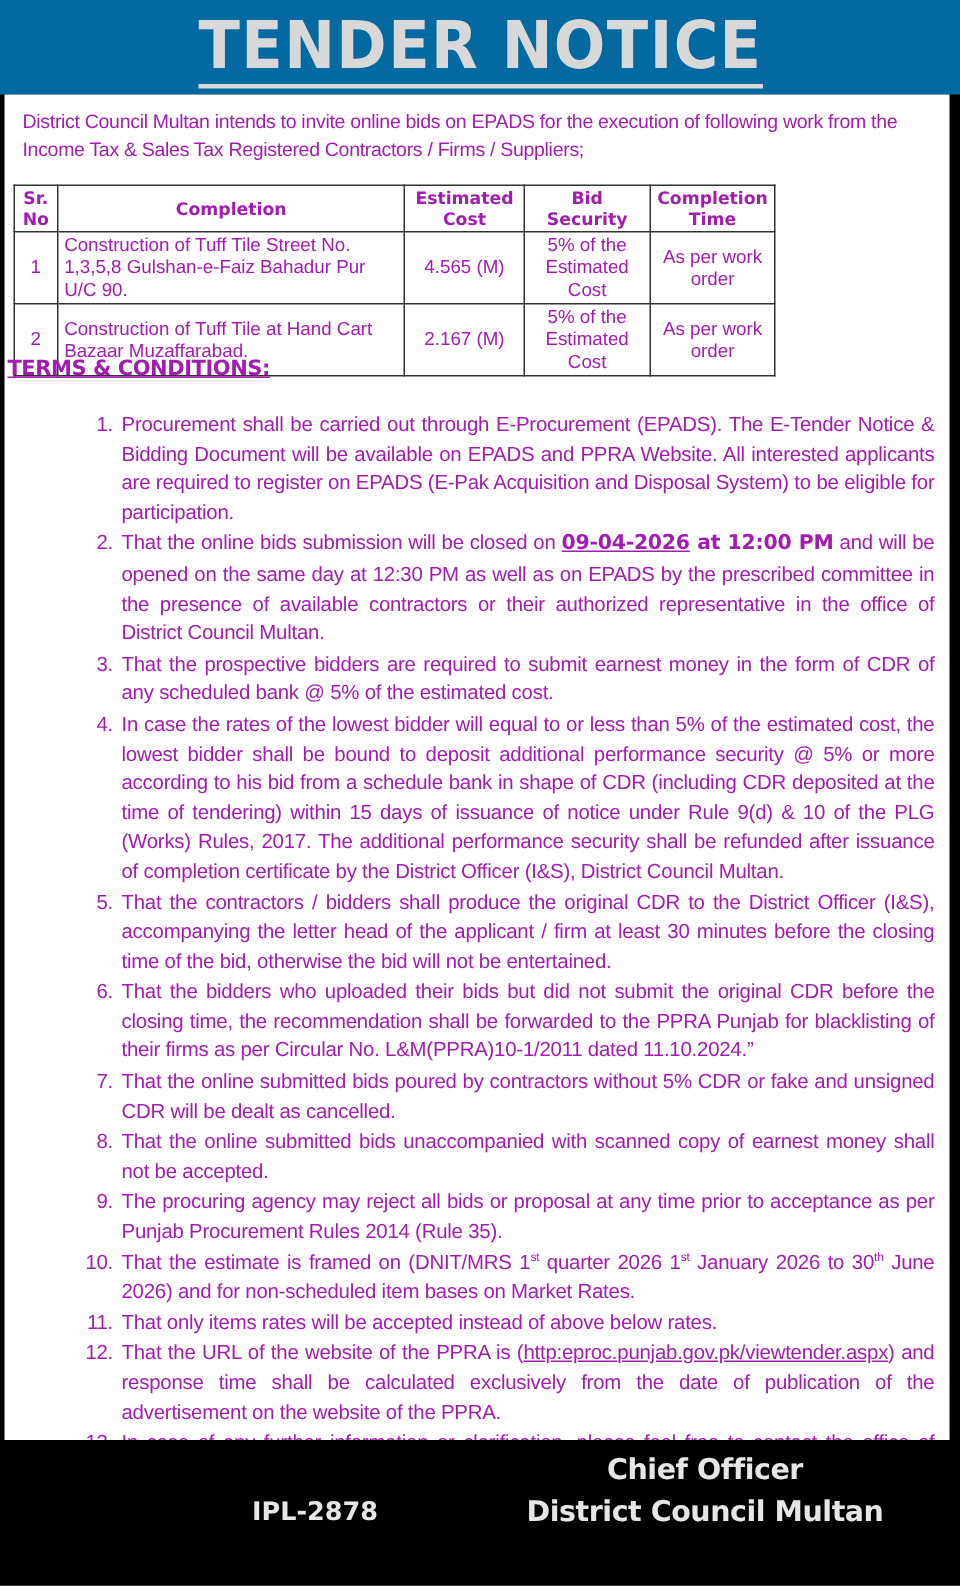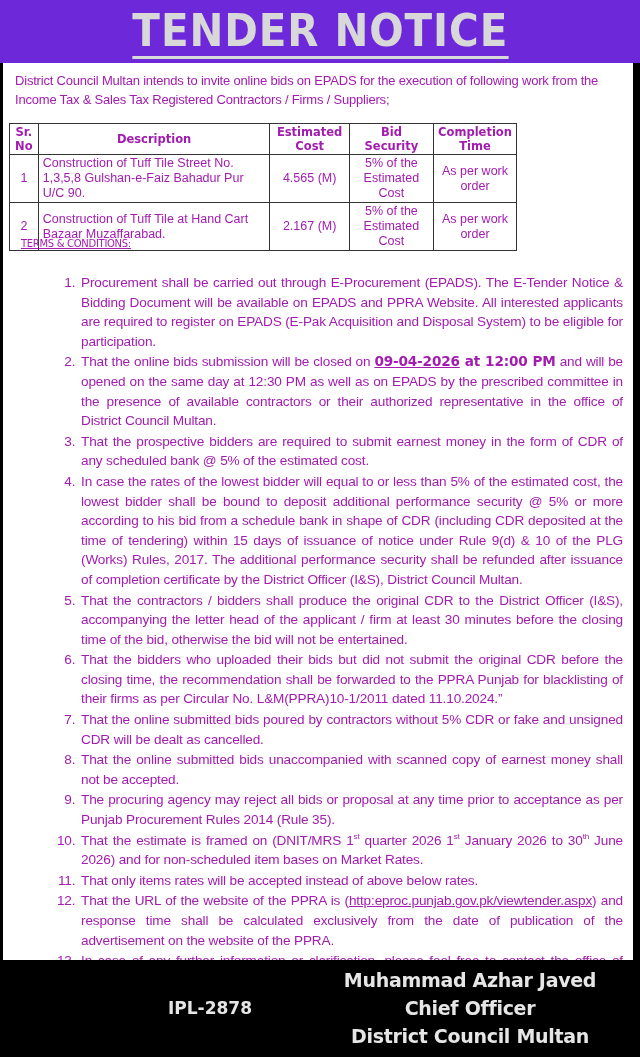--- a/index.html
+++ b/index.html
@@ -1,25 +1,25 @@
 <!DOCTYPE html>
 <html><head>
 <meta charset="utf-8">
 <style>
   html, body { margin: 0; padding: 0; background: #000; }
   body { width: 640px; height: 1057px; overflow: hidden; position: relative; font-family: "Liberation Sans Narrow", "Liberation Sans", sans-serif; }
-  .header { position: absolute; left: 0; top: 0; width: 640px; height: 63px; background: #6d28d9; text-align: center; }
+  .header { position: absolute; left: 0; top: 0; width: 640px; height: 63px; background: #0369a1; text-align: center; }
   .title { display: inline-block; margin-top: 6px; color: #d8d8d8; font-family: "DejaVu Sans", sans-serif; font-weight: bold; font-size: 44px; letter-spacing: 1px; line-height: 50px; border-bottom: 3px solid #d8d8d8; padding-bottom: 0; transform: scaleX(0.92); }
   .sheet { position: absolute; left: 3px; top: 63px; width: 630px; height: 897px; background: #fff; color: #a21caf; }
   .intro { position: absolute; left: 12px; top: 8px; width: 612px; font-size: 13px; line-height: 19px; letter-spacing: -0.2px; }
   table.works { position: absolute; left: 6px; top: 60px; width: 508px; border-collapse: collapse; font-size: 12.5px; line-height: 15px; }
   table.works th, table.works td { border: 1px solid #333; padding: 1px 4px; vertical-align: middle; }
   table.works th { font-weight: bold; font-family: "DejaVu Sans", sans-serif; font-size: 11.5px; line-height: 14px; text-align: center; }
   table.works td.c { text-align: center; }
-  .terms-h { position: absolute; left: 18px; top: 175px; font-family: "DejaVu Sans", sans-serif; font-weight: normal; font-size: 10px; text-decoration: underline; letter-spacing: -0.3px; }
+  .terms-h { position: absolute; left: 2px; top: 175px; font-family: "DejaVu Sans", sans-serif; font-weight: bold; font-size: 14px; text-decoration: underline; letter-spacing: -0.3px; }
   ol.terms { position: absolute; left: 0; top: 210px; width: 620px; margin: 0; padding: 0 0 0 60px; box-sizing: border-box; font-size: 13.6px; line-height: 19.6px; letter-spacing: -0.15px; }
   ol.terms li { text-align: justify; padding-left: 2px; margin: 0 0 1px 16px; }
   .date { font-family: "DejaVu Sans", sans-serif; font-weight: bold; text-decoration: underline; }
   .bold { font-family: "DejaVu Sans", sans-serif; font-weight: bold; }
   .url { text-decoration: underline; }
   sup { font-size: 8px; line-height: 0; }
   .footer { position: absolute; left: 0; top: 960px; width: 640px; height: 97px; background: #000; color: #e6e6e6; }
   .ipl { position: absolute; left: 168px; top: 38px; font-family: "DejaVu Sans", sans-serif; font-weight: bold; font-size: 17px; text-align: center; }
   .sign { position: absolute; left: 320px; top: 6px; width: 300px; text-align: center; font-family: "DejaVu Sans", sans-serif; font-weight: bold; font-size: 19px; line-height: 28px; letter-spacing: -0.3px; }
 </style>
@@ -37,21 +37,21 @@
     <colgroup>
       <col style="width:30px">
         <col style="width:310px">
         <col style="width:82px">
         <col style="width:95px">
         <col style="width:83px">
     </colgroup>
     <thead>
       <tr>
         <th>Sr. No</th>
-        <th>Description</th>
+        <th>Completion</th>
         <th>Estimated Cost</th>
         <th>Bid Security</th>
         <th>Completion Time</th>
       </tr>
     </thead>
     <tbody>
       <tr>
         <td class="c">1</td>
         <td>Construction of Tuff Tile Street No. 1,3,5,8 Gulshan-e-Faiz Bahadur Pur U/C 90.</td>
         <td class="c">4.565 (M)</td>
@@ -83,17 +83,16 @@
     <li><span>That the estimate is framed on (DNIT/MRS 1</span><sup>st</sup><span> quarter 2026 1</span><sup>st</sup><span> January 2026 to 30</span><sup>th</sup><span> June 2026) and for non-scheduled item bases on Market Rates.</span></li>
     <li>That only items rates will be accepted instead of above below rates.</li>
     <li><span>That the URL of the website of the PPRA is (</span><span class="url">http:eproc.punjab.gov.pk/viewtender.aspx</span><span>) and response time shall be calculated exclusively from the date of publication of the advertisement on the website of the PPRA.</span></li>
     <li>In case of any further information or clarification, please feel free to contact the office of District Officer (I&amp;S) District Council Multan.</li>
   </ol>
 </div>
 
 <div class="footer">
   <div class="ipl">IPL-2878</div>
   <div class="sign">
-    <div>Muhammad Azhar Javed</div>
     <div>Chief Officer</div>
     <div>District Council Multan</div>
   </div>
 </div>
 
 </body></html>

